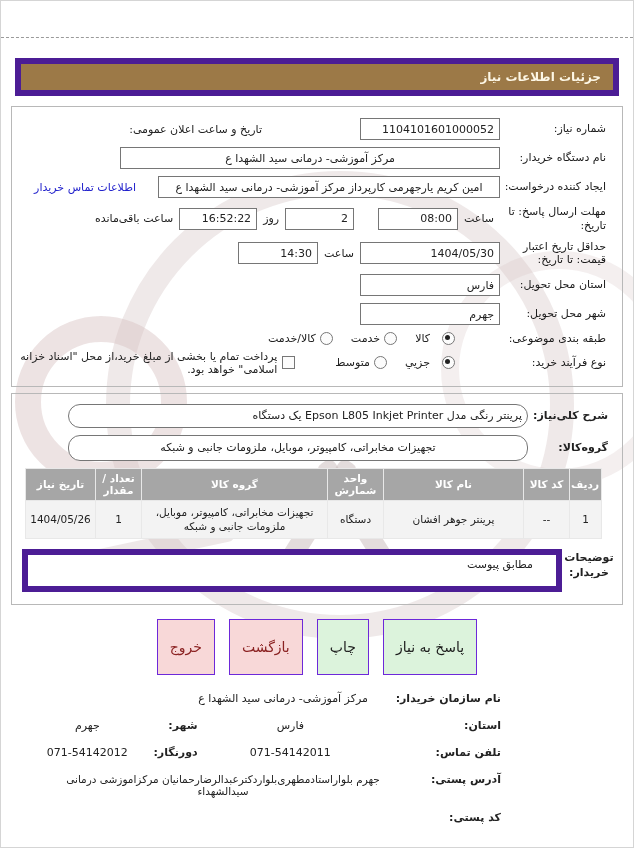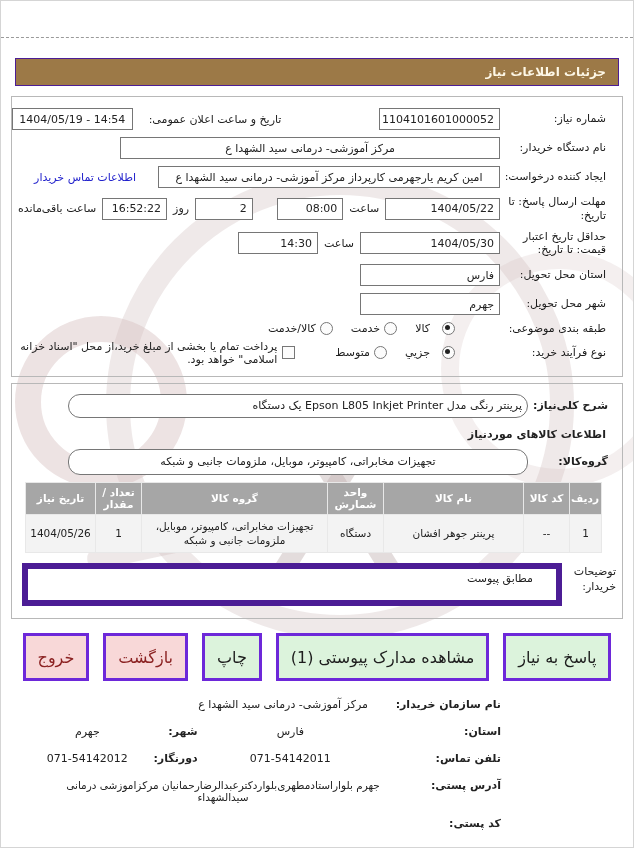--- a/index.html
+++ b/index.html
@@ -11,21 +11,21 @@
   .wm-ring-small{top:315px;left:14px;width:120px;height:120px;border:26px solid rgba(214,194,194,.45);border-radius:50%;}
   .wm-ring-right{top:250px;left:440px;width:200px;height:200px;border:18px solid rgba(210,192,192,.25);border-radius:50%;}
   .wm-bar{background:rgba(193,177,177,.45);width:20px;height:150px;border-radius:8px;}
   .wm-bar1{top:450px;left:300px;transform:rotate(32deg);}
   .wm-bar2{top:450px;left:352px;transform:rotate(-32deg);}
   .wm-bar3{top:470px;left:150px;transform:rotate(78deg);background:rgba(205,190,190,.35);}
   .content{position:relative;z-index:1;}
   
   .topstrip{height:36px;border-bottom:1px dashed #9a9a9a;background:#fff;}
   
-  .bar{height:26px;background:#9c7947;border:1px solid #4c1d95;color:#fdf7e6;font-weight:bold;font-size:12px;display:flex;align-items:center;}
+  .bar{height:26px;background:#9c7947;border:6px solid #4c1d95;color:#fdf7e6;font-weight:bold;font-size:12px;display:flex;align-items:center;}
   .bar1{margin:20px 14px 0 14px;padding-right:12px;}
   .bar2{margin:16px 77px 0 77px;justify-content:center;}
   
   .panel{border:1px solid #b8b8b8;background:transparent;}
   .panelA{margin:10px 10px 6px 10px;padding:11px 6px 6px 0;}
   .panelB{margin:0 10px;padding:10px 6px 12px 6px;}
   .frow{display:flex;align-items:center;margin-bottom:7px;padding-right:10px;}
   .frow.tight{margin-bottom:4px;}
   .flabel{width:106px;flex-shrink:0;color:#1a1a1a;line-height:1.25;}
   .fbox{height:20px;border:1px solid #767676;background:#fff;display:flex;align-items:center;padding:0 5px;box-sizing:content-box;overflow:hidden;white-space:nowrap;}
@@ -40,25 +40,25 @@
   .opt .olabel{margin-right:4px;}
   .gap45{margin-right:45px;gap:8px;} .gap18{margin-right:18px;} .gap40{margin-right:40px;}
   .longtxt{font-size:11px;margin-right:5px;}
   .blabel{width:80px;flex-shrink:0;font-weight:bold;padding-right:4px;}
   .sect-title{font-weight:bold;margin:10px 10px 8px 4px;}
   
   table.items{border-collapse:collapse;margin:4px 14px 10px 14px;width:576px;table-layout:fixed;border:1px solid #cfcfcf;}
   table.items th{background:#a6a6a6;color:#fff;font-size:10.5px;font-weight:bold;padding:3px 2px;border:1px solid #e8e8e8;line-height:1.2;}
   table.items td{background:#f3f3f3;font-size:10.5px;padding:5px 3px;text-align:center;border:1px solid #e8e8e8;line-height:1.3;}
   .notes-row{display:flex;margin:2px 0 0 0;align-items:flex-start;}
-  .notes-lbl{width:54px;flex-shrink:0;font-weight:normal;line-height:1.3;padding-top:2px;}
+  .notes-lbl{width:54px;flex-shrink:0;font-weight:bold;line-height:1.3;padding-top:2px;text-align:center;}
   .notes-box{flex:1;height:28px;border:6px solid #4c1d95;background:#fff;padding:3px 23px 0 7px;margin-left:4px;}
   
   .btnrow{display:flex;justify-content:center;margin-top:14px;gap:14px;}
-  .btn{height:20px;border:3px solid #6d28d9;display:flex;align-items:center;justify-content:center;font-size:16px;padding:11px 12px;cursor:pointer;}
+  .btn{height:20px;border:1px solid #6d28d9;display:flex;align-items:center;justify-content:center;font-size:14px;padding:17px 12px;cursor:pointer;}
   .btn.green{background:#dcf3dc;color:#1d1d1d;}
   .btn.pink{background:#f8d8d8;color:#8b2222;}
   
   .contact{margin:17px 132px 0 40px;}
   .crow{display:flex;margin-bottom:14px;align-items:flex-start;}
   .cl{font-weight:bold;width:118px;flex-shrink:0;}
   .cv{width:200px;text-align:center;}
   .cv.wide{width:320px;text-align:center;font-size:10.5px;}
   .cl2{font-weight:bold;width:64px;flex-shrink:0;}
   .cv2{width:100px;text-align:center;}
@@ -81,37 +81,35 @@
     <div class="bar bar1">
       <span>جزئیات اطلاعات نیاز</span>
     </div>
 
     <div class="panel panelA">
 
       <div class="frow">
         <div class="flabel">شماره نیاز:</div>
         <div class="fbox w128">1104101601000052</div>
         <div class="small-lbl" style="margin-right:98px;margin-left:16px;">تاریخ و ساعت اعلان عمومی:</div>
-        <div class="fbox w128 center" dir="ltr">1404/05/19 - 14:54</div>
       </div>
 
       <div class="frow">
         <div class="flabel">نام دستگاه خریدار:</div>
         <div class="fbox w368 center">مرکز آموزشی- درمانی سید الشهدا ع</div>
       </div>
 
       <div class="frow">
         <div class="flabel">ایجاد کننده درخواست:</div>
         <div class="fbox w330 center">امین کریم یارجهرمی کارپرداز مرکز آموزشی- درمانی سید الشهدا ع</div>
         <span class="link">اطلاعات تماس خریدار</span>
       </div>
 
       <div class="frow">
         <div class="flabel">مهلت ارسال پاسخ: تا تاریخ:</div>
-        <div class="fbox w128">1404/05/22</div>
         <div class="small-lbl">ساعت</div>
         <div class="fbox w68">08:00</div>
         <div class="fbox w57" style="margin-right:24px;">2</div>
         <div class="small-lbl">روز</div>
         <div class="fbox w66">16:52:22</div>
         <div class="small-lbl">ساعت باقی‌مانده</div>
       </div>
 
       <div class="frow">
         <div class="flabel">حداقل تاریخ اعتبار قیمت: تا تاریخ:</div>
@@ -160,21 +158,20 @@
         <span class="longtxt">پرداخت تمام یا بخشی از مبلغ خرید،از محل "اسناد خزانه اسلامی" خواهد بود.</span>
       </div>
     </div>
 
     <div class="panel panelB">
       <div class="frow" style="padding-right:4px;">
         <div class="blabel">شرح کلی‌نیاز:</div>
         <div class="fbox w448" style="height:22px;">پرینتر رنگی مدل Epson L805 Inkjet Printer یک دستگاه</div>
       </div>
 
-      <div class="sect-title">اطلاعات کالاهای موردنیاز</div>
 
       <div class="frow" style="padding-right:4px;">
         <div class="blabel">گروه‌کالا:</div>
         <div class="fbox w448 center" style="height:24px;white-space:normal;text-align:center;">تجهیزات مخابراتی،  کامپیوتر، موبایل، ملزومات جانبی و شبکه</div>
       </div>
 
       <table class="items">
         <colgroup>
           <col style="width:32px">
             <col style="width:46px">
@@ -209,21 +206,20 @@
       </table>
 
       <div class="notes-row">
         <div class="notes-lbl">توضیحات خریدار:</div>
         <div class="notes-box">مطابق پیوست</div>
       </div>
     </div>
 
     <div class="btnrow">
       <div class="btn green">پاسخ به نیاز</div>
-      <div class="btn green">مشاهده مدارک پیوستی (1)</div>
       <div class="btn green">چاپ</div>
       <div class="btn pink">بازگشت</div>
       <div class="btn pink">خروج</div>
     </div>
 
 
     <div class="contact">
       <div class="crow">
         <div class="cl">نام سازمان خریدار:</div>
         <div class="cv">مرکز آموزشی- درمانی سید الشهدا ع</div>

